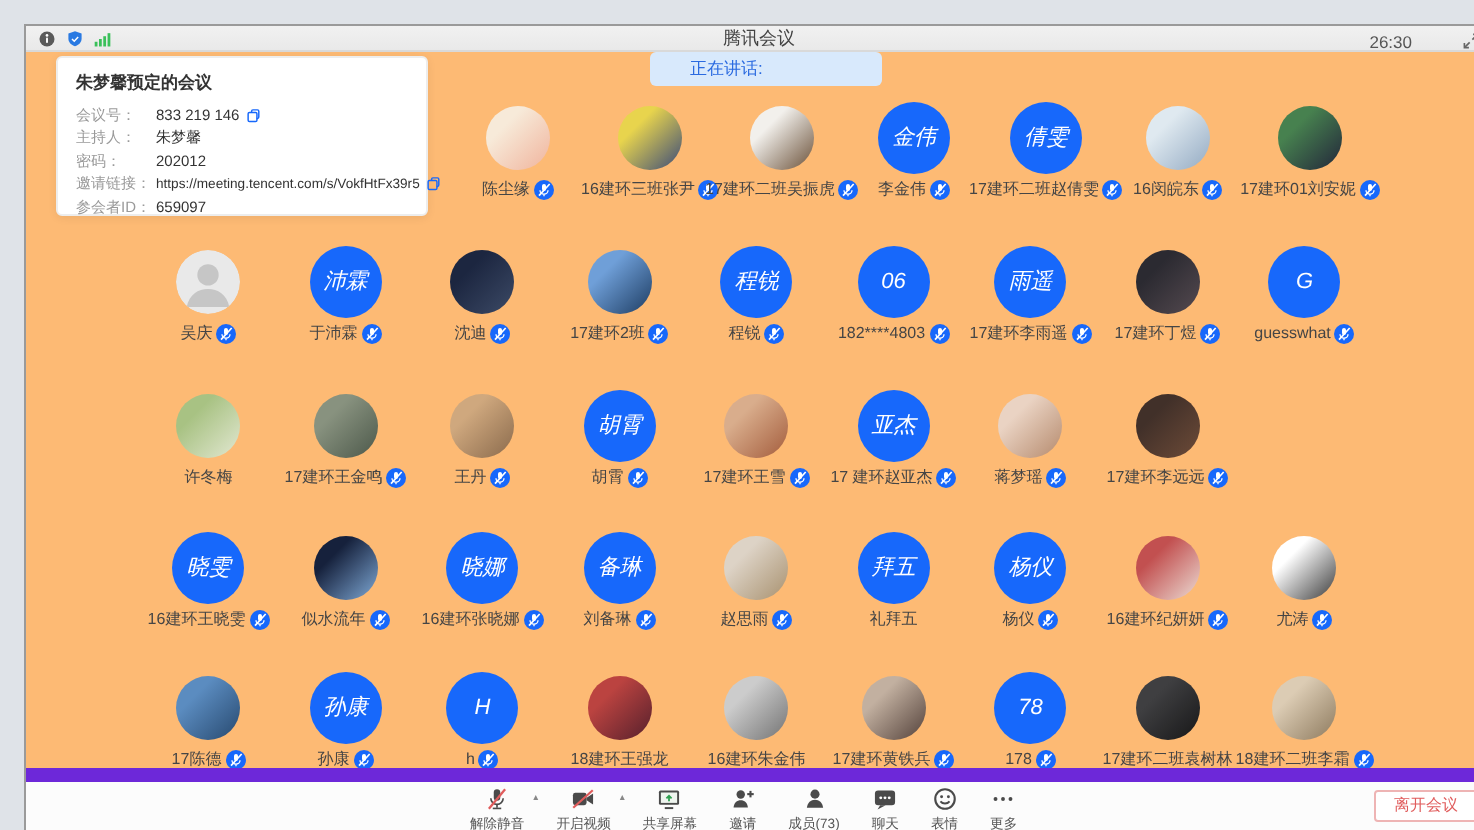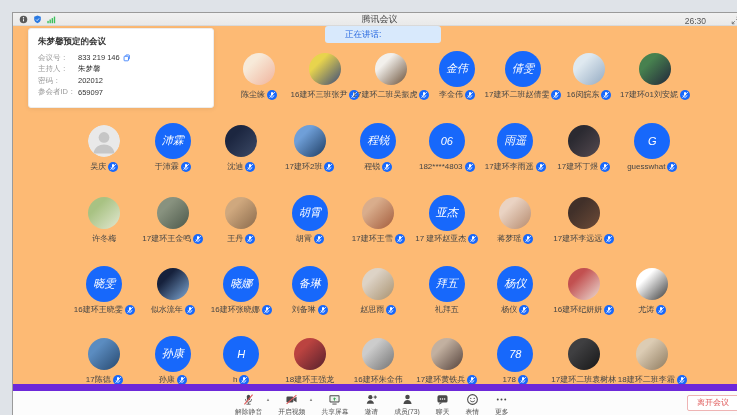--- a/index.html
+++ b/index.html
@@ -114,20 +114,30 @@
           </span>
         </div>
         <div class="info-row">
           <span class="info-label">主持人：</span>
           <span class="info-value">朱梦馨</span>
         </div>
         <div class="info-row">
           <span class="info-label">密码：</span>
           <span class="info-value">202012</span>
         </div>
+        <div class="info-row url">
+          <span class="info-label">邀请链接：</span>
+          <span class="info-value">https://meeting.tencent.com/s/VokfHtFx39r5</span>
+          <span class="copy">
+            <svg viewBox="0 0 12 12">
+              <rect x="1.6" y="3.4" width="6.6" height="6.8" rx="1" fill="none" stroke="currentColor" stroke-width="1.1"></rect>
+              <path d="M4.2 3.4V2.4a1 1 0 0 1 1-1h3.4a1 1 0 0 1 1 1v4.4a1 1 0 0 1-1 1h-.6" fill="none" stroke="currentColor" stroke-width="1.1"></path>
+            </svg>
+          </span>
+        </div>
         <div class="info-row">
           <span class="info-label">参会者ID：</span>
           <span class="info-value">659097</span>
         </div>
       </div>
   </div>
 
   <div class="prow r1">
       <div class="tile">
     <div class="avbox">

